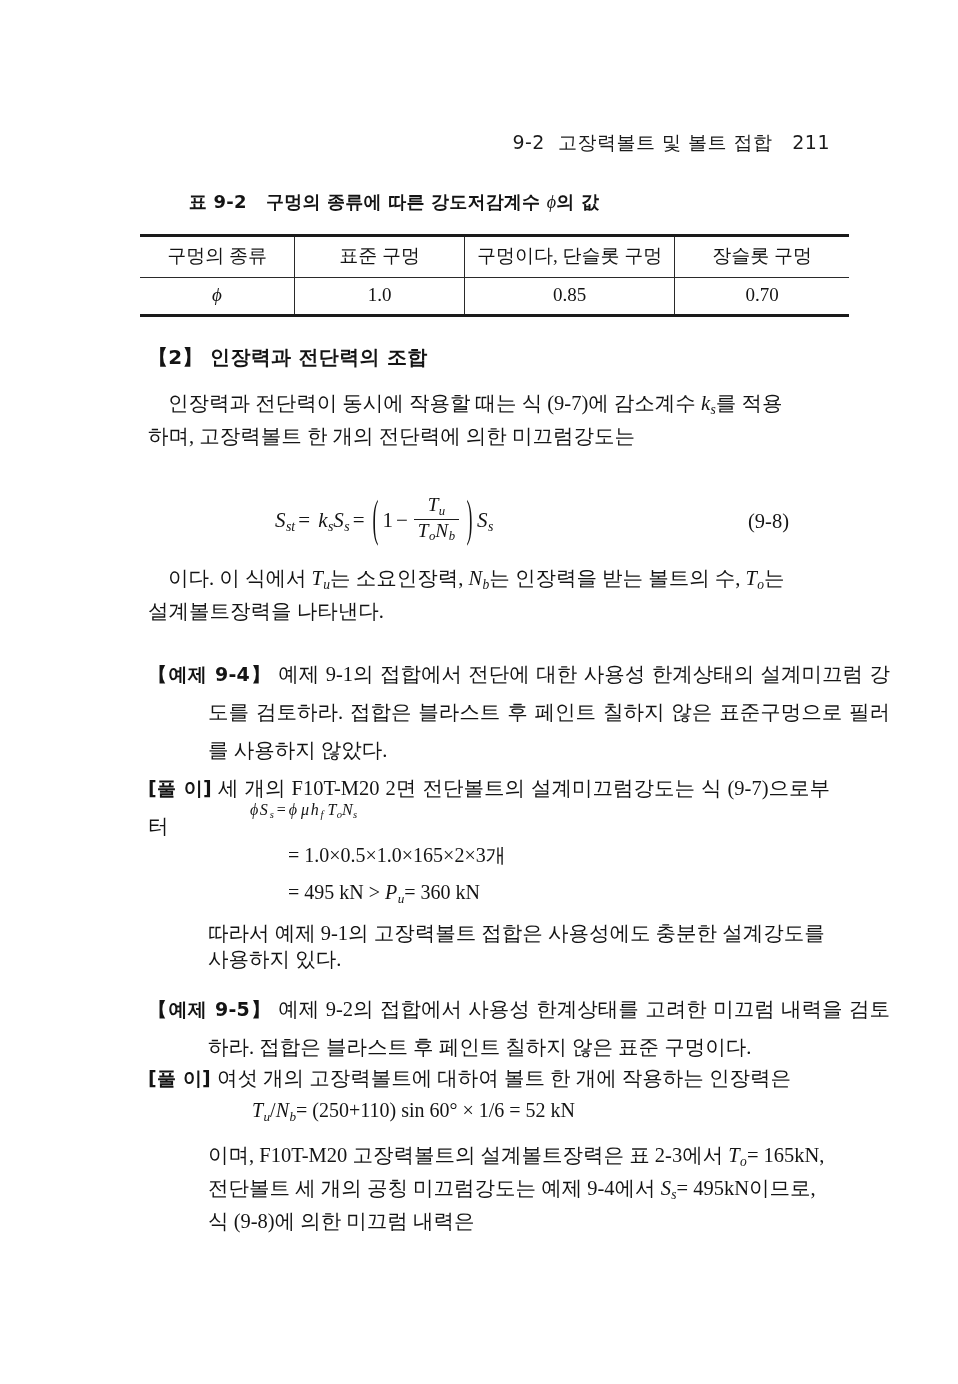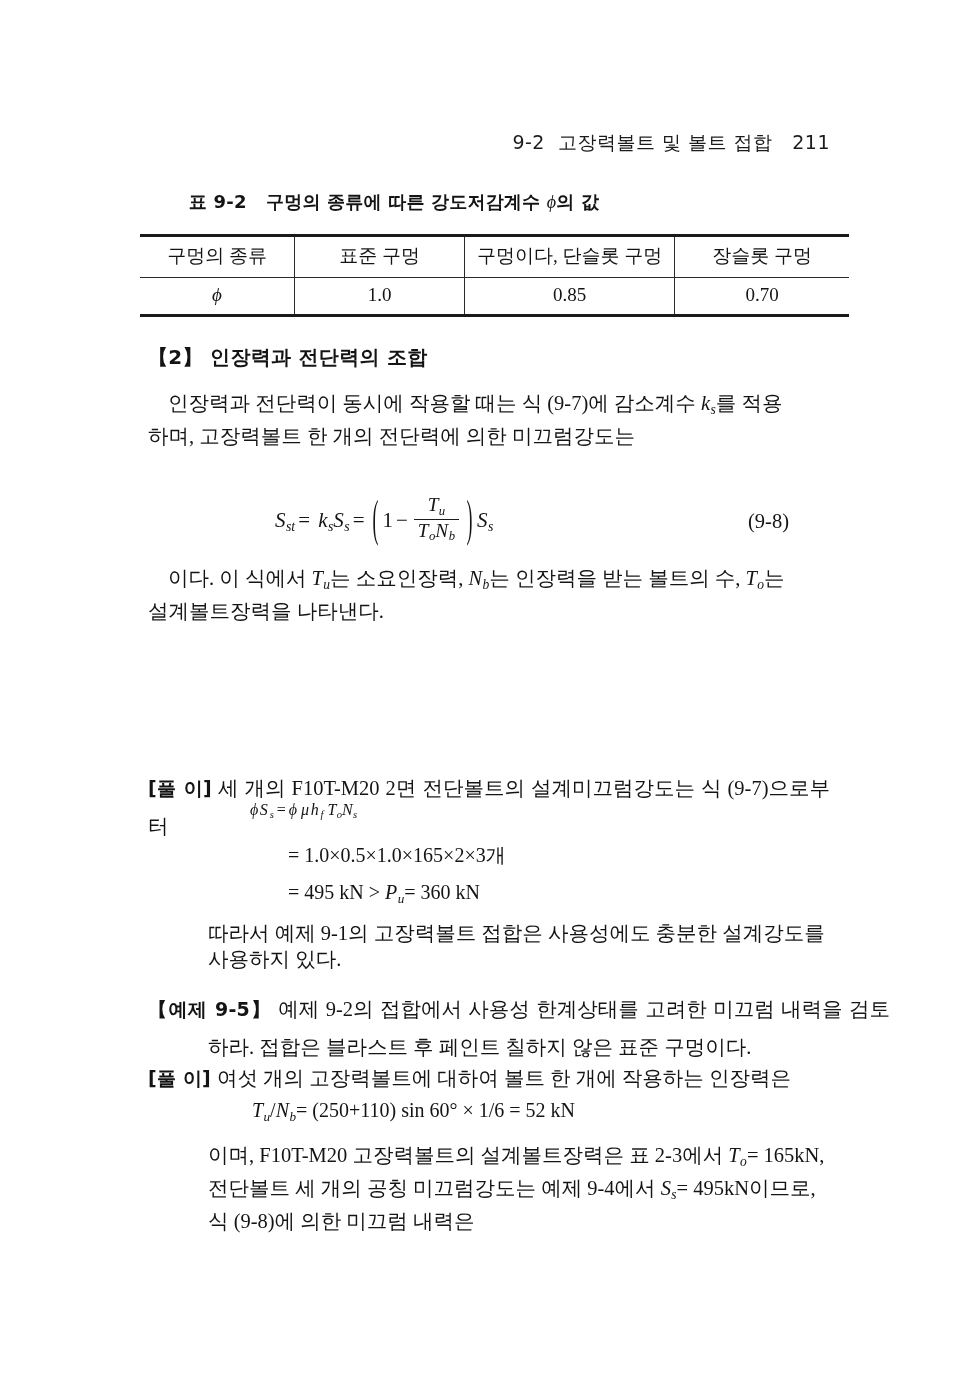--- a/index.html
+++ b/index.html
@@ -197,20 +197,21 @@
 
   <div class="para indent" style="top:390px;"><span>인장력과 전단력이 동시에 작용할 때는 식 (9-7)에 감소계수 </span><span class="mi">k</span><span class="sub">s</span><span>를 적용</span><br><span>하며, 고장력볼트 한 개의 전단력에 의한 미끄럼강도는</span></div>
 
   <div class="math" style="top:498px; left:275px;">
     <span class="mi">S</span><span class="sub">st</span><span class="op">=</span>&nbsp;<span class="mi">k</span><span class="sub">s</span><span class="mi">S</span><span class="sub">s</span><span class="op">=</span><span class="paren">(</span><span>1</span><span class="op">−</span><span class="frac"><span class="num"><span class="mi">T</span><span class="sub">u</span></span><span class="den"><span class="mi">T</span><span class="sub">o</span><span class="mi">N</span><span class="sub">b</span></span></span><span class="paren">)</span><span class="mi">S</span><span class="sub">s</span>
   </div>
   <div class="eq-num" style="top:510px; left:748px;">(9-8)</div>
 
   <div class="para indent" style="top:565px;"><span>이다. 이 식에서 </span><span class="mi">T</span><span class="sub">u</span><span>는 소요인장력, </span><span class="mi">N</span><span class="sub">b</span><span>는 인장력을 받는 볼트의 수, </span><span class="mi">T</span><span class="sub">o</span><span>는</span><br><span>설계볼트장력을 나타낸다.</span></div>
 
+  <div class="hang" style="top:655px;"><span class="tag">【예제 9-4】</span><span> 예제 9-1의 접합에서 전단에 대한 사용성 한계상태의 설계미끄럼 강도를 검토하라. 접합은 블라스트 후 페인트 칠하지 않은 표준구멍으로 필러를 사용하지 않았다.</span></div>
 
   <div class="hang solution" style="top:769px;"><span class="tag">[풀 이]</span><span>세 개의 F10T-M20 2면 전단볼트의 설계미끄럼강도는 식 (9-7)으로부터</span></div>
 
   <div class="math" style="top:802px; left:250px; font-size:16px;"><span class="mi">ϕ</span><span class="mi thin">S</span><span class="sub">s</span><span class="op">=</span><span class="mi">ϕ</span>&nbsp;<span class="mi">μ</span><span class="mi thin">h</span><span class="sub">f</span>&nbsp;<span class="mi">T</span><span class="sub">o</span><span class="mi">N</span><span class="sub">s</span></div>
 
   <div class="math" style="top:845px; left:288px; font-size:20px;">= 1.0×0.5×1.0×165×2×3개</div>
 
   <div class="math" style="top:882px; left:288px; font-size:20px;"><span>= 495 kN  &gt;</span>&nbsp;<span class="mi">P</span><span class="sub">u</span><span>= 360 kN</span></div>
 
   <div class="para" style="top:920px; left:208px; width:622px;"><span>따라서 예제 9-1의 고장력볼트 접합은 사용성에도 충분한 설계강도를</span><br><span>사용하지 있다.</span></div>

